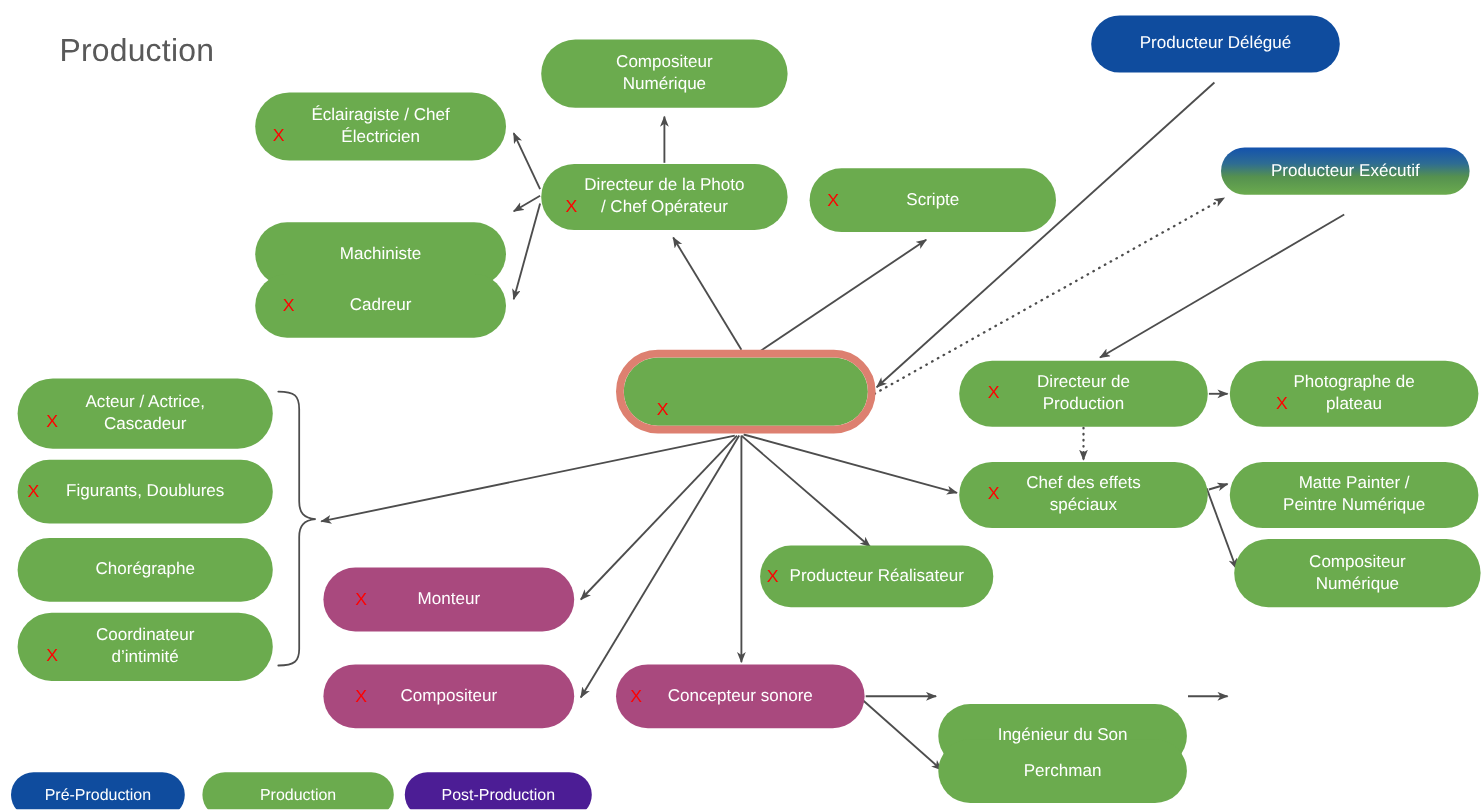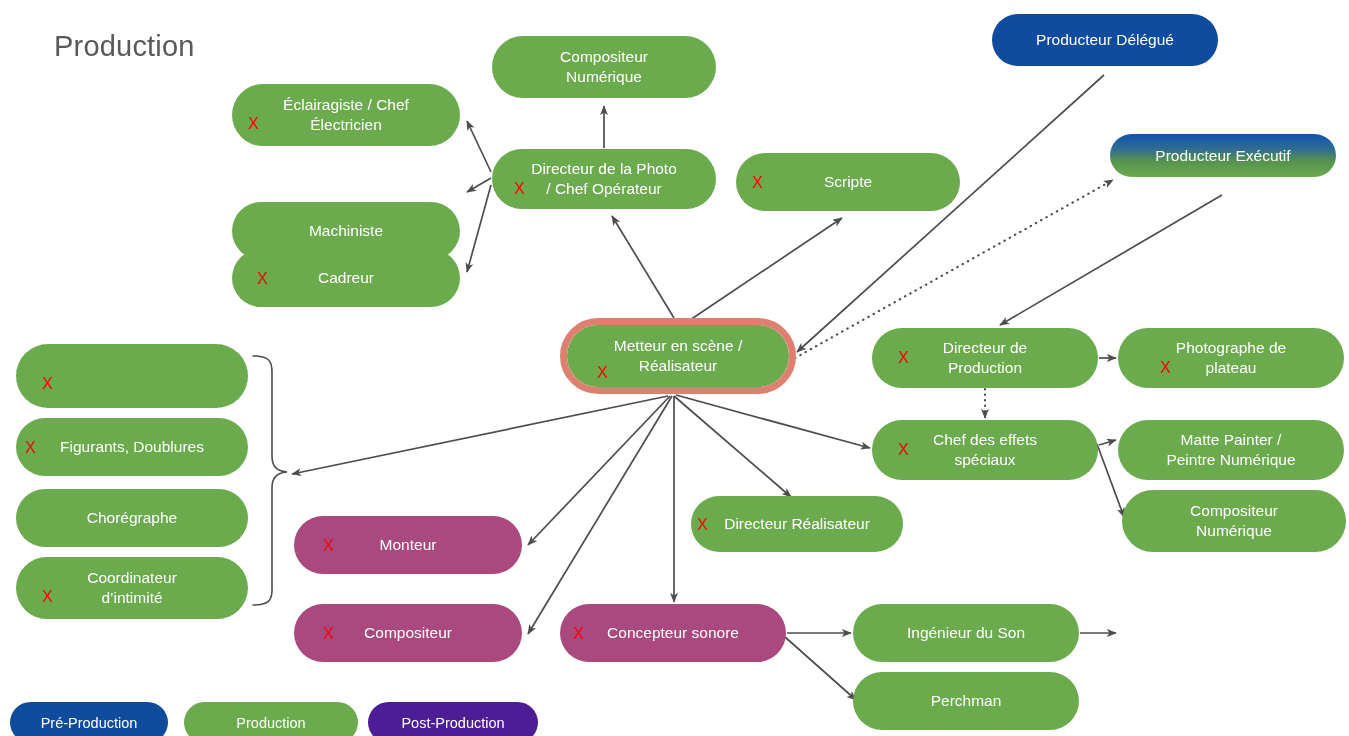--- a/index.html
+++ b/index.html
@@ -176,55 +176,55 @@
       </div>
       <div class="node green" style="left: 232px; top: 166px; width: 228px; height: 58px; margin-top: 36px;">
         <span class="lbl">Machiniste</span>
       </div>
       <div class="node green" style="left: 232px; top: 249px; width: 228px; height: 58px;">
         <span class="xmark" style="left: 25px; top: 22px;">X</span>
         <span class="lbl">Cadreur</span>
       </div>
       <div class="node green highlight" style="left: 560px; top: 318px; width: 236px; height: 76px;">
         <span class="xmark" style="left: 30px; top: 40px;">X</span>
-        <span class="lbl">Metteur en scène /
-Réalisateur</span>
       </div>
       <div class="node green" style="left: 872px; top: 328px; width: 226px; height: 60px;">
         <span class="xmark" style="left: 26px; top: 22px;">X</span>
         <span class="lbl">Directeur de
 Production</span>
       </div>
       <div class="node green" style="left: 1118px; top: 328px; width: 226px; height: 60px;">
         <span class="xmark" style="left: 42px; top: 32px;">X</span>
         <span class="lbl">Photographe de
 plateau</span>
       </div>
       <div class="node green" style="left: 16px; top: 344px; width: 232px; height: 64px;">
         <span class="xmark" style="left: 26px; top: 32px;">X</span>
+        <span class="lbl">Acteur / Actrice,
+Cascadeur</span>
       </div>
       <div class="node green" style="left: 16px; top: 418px; width: 232px; height: 58px;">
         <span class="xmark" style="left: 9px; top: 22px;">X</span>
         <span class="lbl">Figurants, Doublures</span>
       </div>
       <div class="node green" style="left: 872px; top: 420px; width: 226px; height: 60px;">
         <span class="xmark" style="left: 26px; top: 22px;">X</span>
         <span class="lbl">Chef des effets
 spéciaux</span>
       </div>
       <div class="node green" style="left: 1118px; top: 420px; width: 226px; height: 60px;">
         <span class="lbl">Matte Painter /
 Peintre Numérique</span>
       </div>
       <div class="node green" style="left: 16px; top: 489px; width: 232px; height: 58px;">
         <span class="lbl">Chorégraphe</span>
       </div>
       <div class="node green" style="left: 691px; top: 496px; width: 212px; height: 56px;">
         <span class="xmark" style="left: 6px; top: 21px;">X</span>
-        <span class="lbl">Directeur Réalisateur</span>
+        <span class="lbl">Producteur Réalisateur</span>
       </div>
       <div class="node green" style="left: 1122px; top: 490px; width: 224px; height: 62px;">
         <span class="lbl">Compositeur
 Numérique</span>
       </div>
       <div class="node magenta" style="left: 294px; top: 516px; width: 228px; height: 58px;">
         <span class="xmark" style="left: 29px; top: 22px;">X</span>
         <span class="lbl">Monteur</span>
       </div>
       <div class="node green" style="left: 16px; top: 557px; width: 232px; height: 62px;">
@@ -233,21 +233,21 @@
 d’intimité</span>
       </div>
       <div class="node magenta" style="left: 294px; top: 604px; width: 228px; height: 58px;">
         <span class="xmark" style="left: 29px; top: 22px;">X</span>
         <span class="lbl">Compositeur</span>
       </div>
       <div class="node magenta" style="left: 560px; top: 604px; width: 226px; height: 58px;">
         <span class="xmark" style="left: 13px; top: 22px;">X</span>
         <span class="lbl">Concepteur sonore</span>
       </div>
-      <div class="node green" style="left: 853px; top: 604px; width: 226px; height: 58px;">
+      <div class="node green" style="left: 853px; top: 640px; width: 226px; height: 58px;">
         <span class="lbl">Ingénieur du Son</span>
       </div>
       <div class="node green" style="left: 853px; top: 672px; width: 226px; height: 58px;">
         <span class="lbl">Perchman</span>
       </div>
     </div>
 
 <div class="legend-item blue" style="left: 10px; top: 702px; width: 158px; background: rgb(15, 76, 158);">Pré-Production</div>
     <div class="legend-item green" style="left: 184px; top: 702px; width: 174px; background: rgb(107, 171, 78);">Production</div>
     <div class="legend-item magenta" style="left: 368px; top: 702px; width: 170px; background: #4c1d95;">Post-Production</div>

